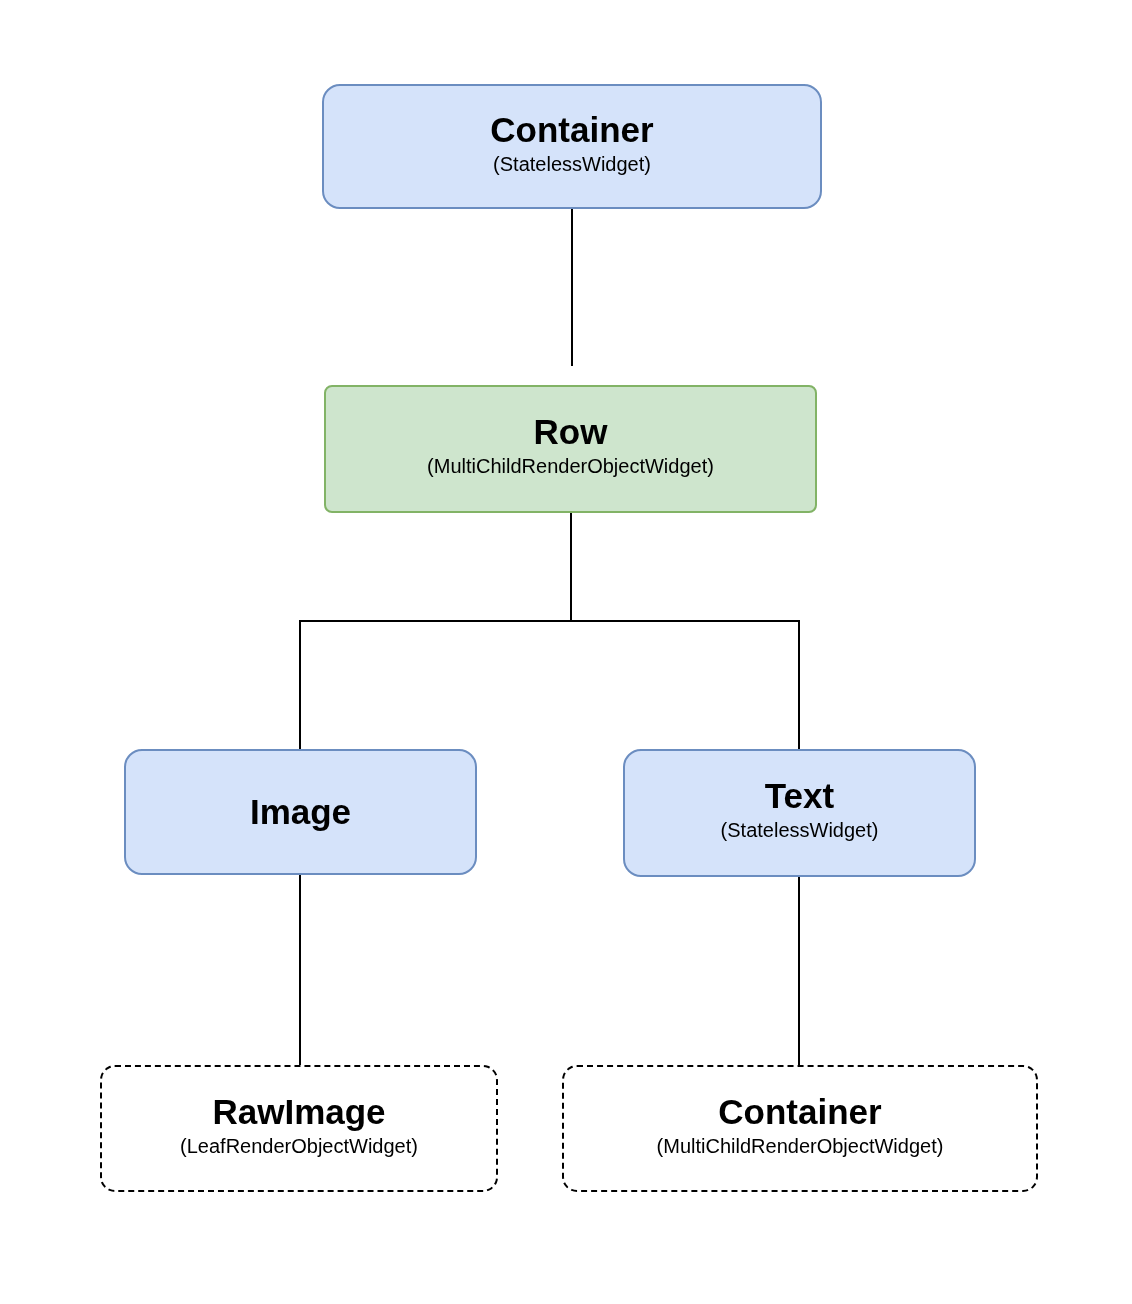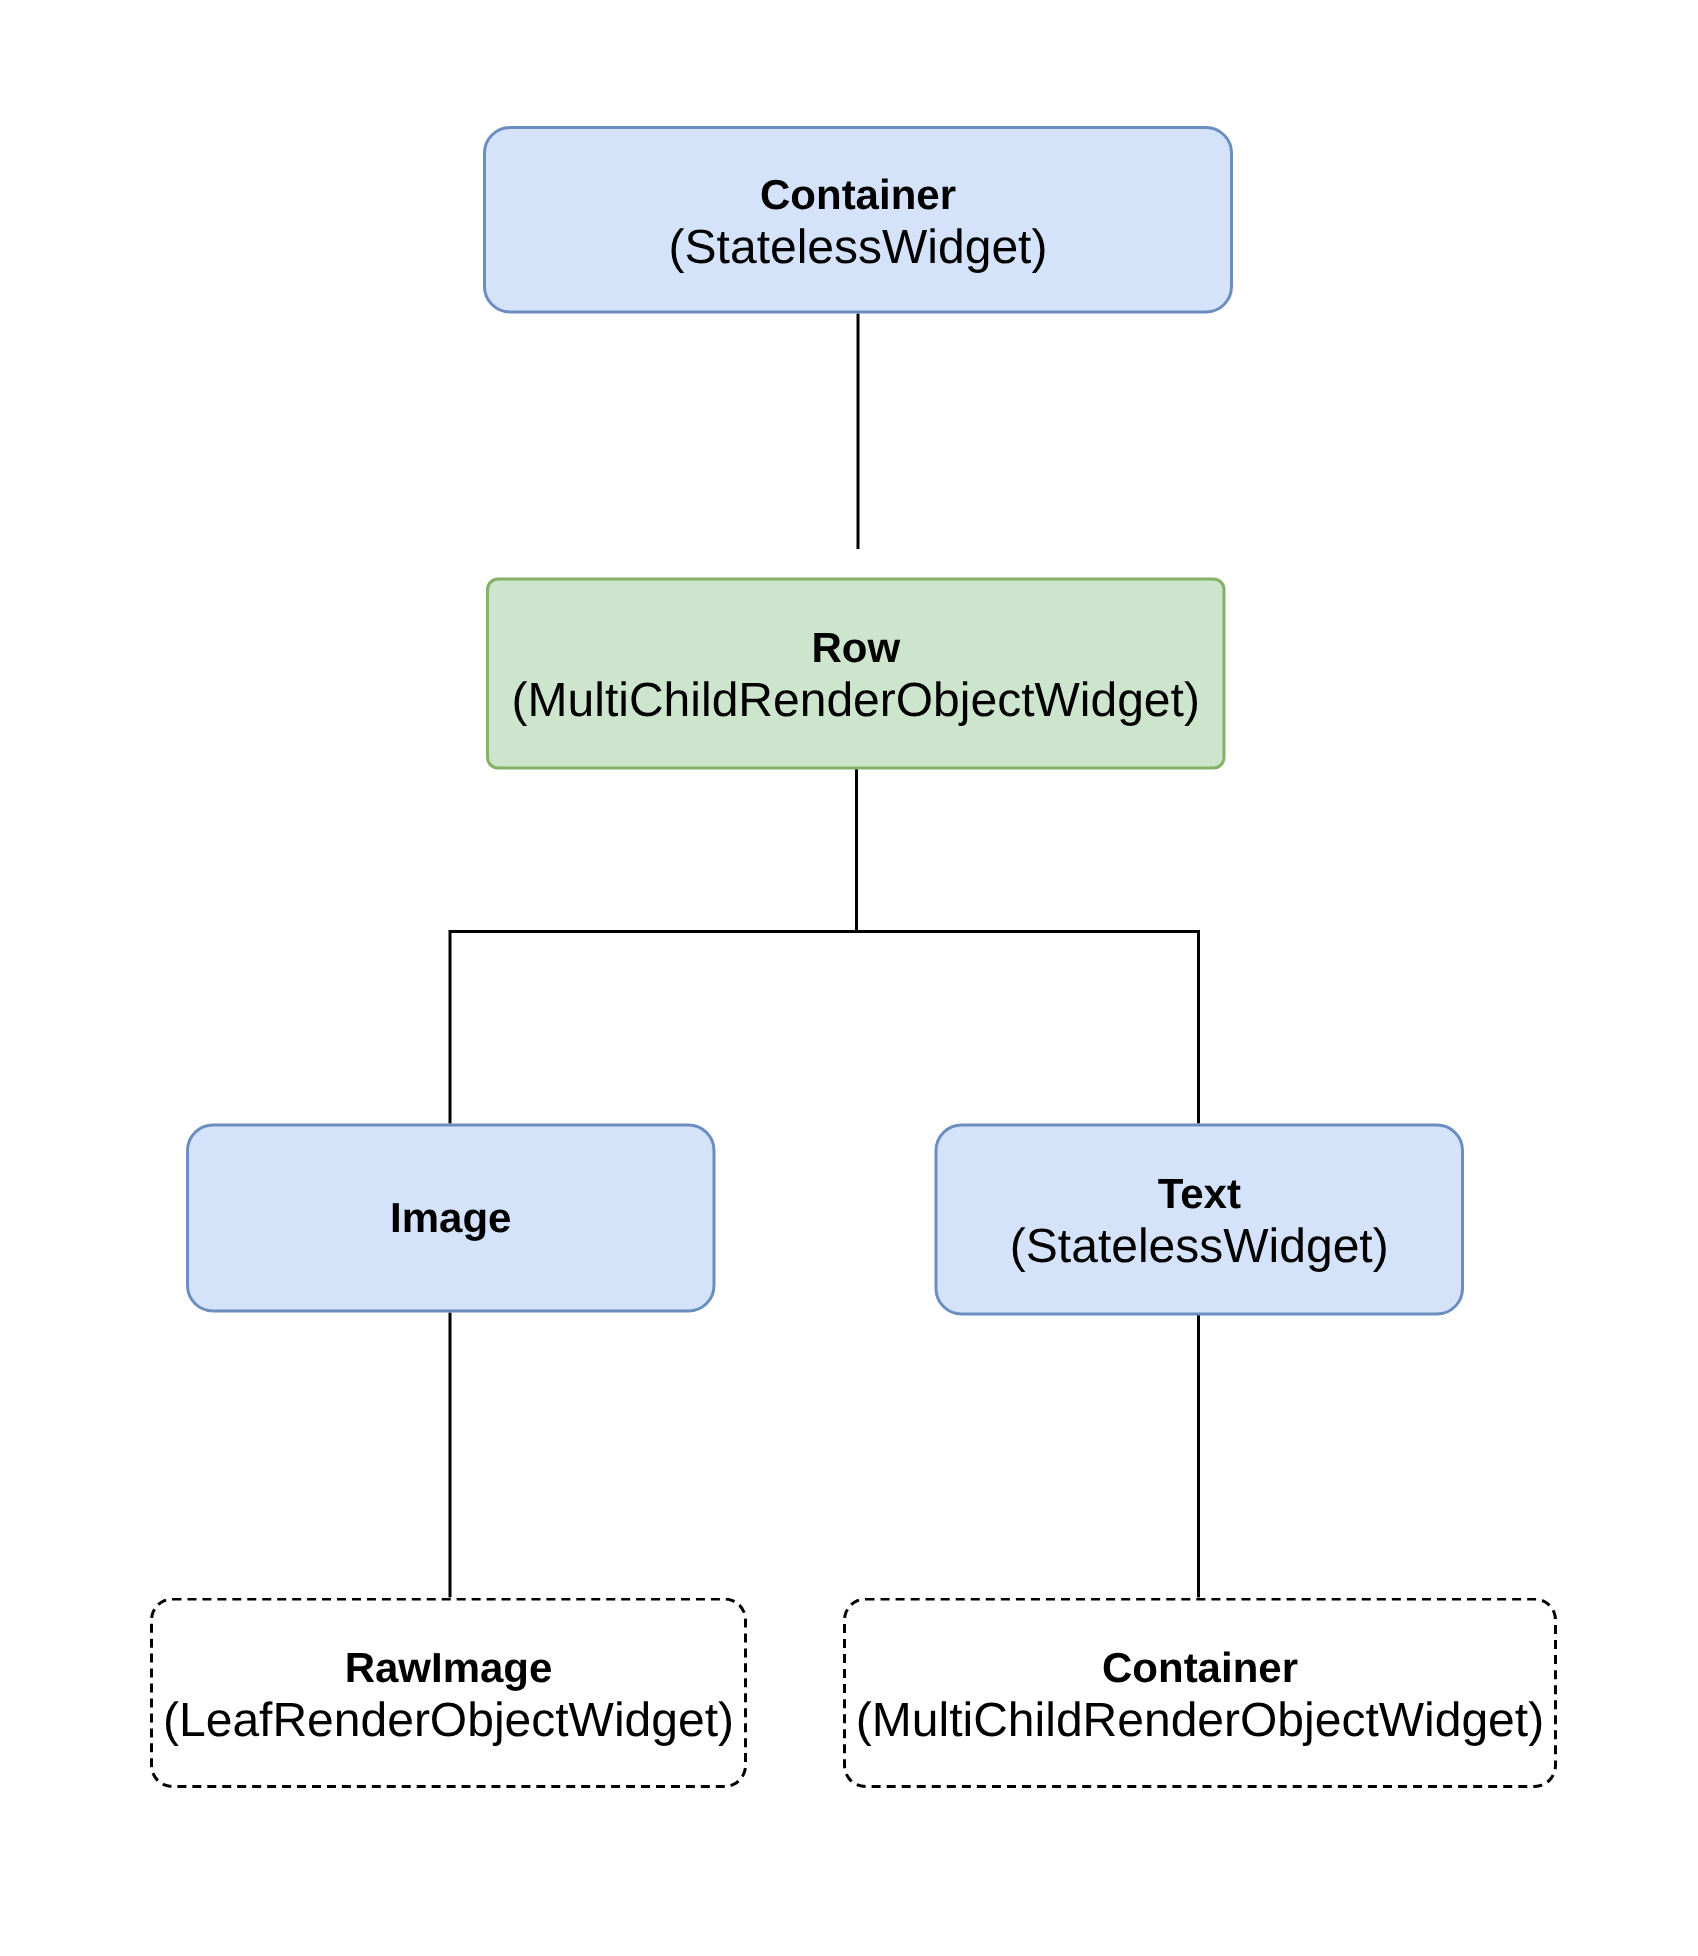--- a/index.html
+++ b/index.html
@@ -43,27 +43,27 @@
     border: 2px solid var(--green-border);
     border-radius: 8px;
     margin-top: 19px;
   }
   .node.dashed {
     background: var(--background, #ffffff);
     border: 2.5px dashed var(--dashed-border);
     border-radius: 15px;
   }
   .node-title {
-    font-size: 28px;
+    font-size: 35px;
     font-weight: bold;
     line-height: 34px;
     white-space: nowrap;
   }
   .node-subtitle {
-    font-size: 32px;
+    font-size: 20px;
     font-weight: normal;
     line-height: 34px;
     white-space: nowrap;
   }
 </style>
 </head>
 <body>
 
 <div class="canvas">
 

